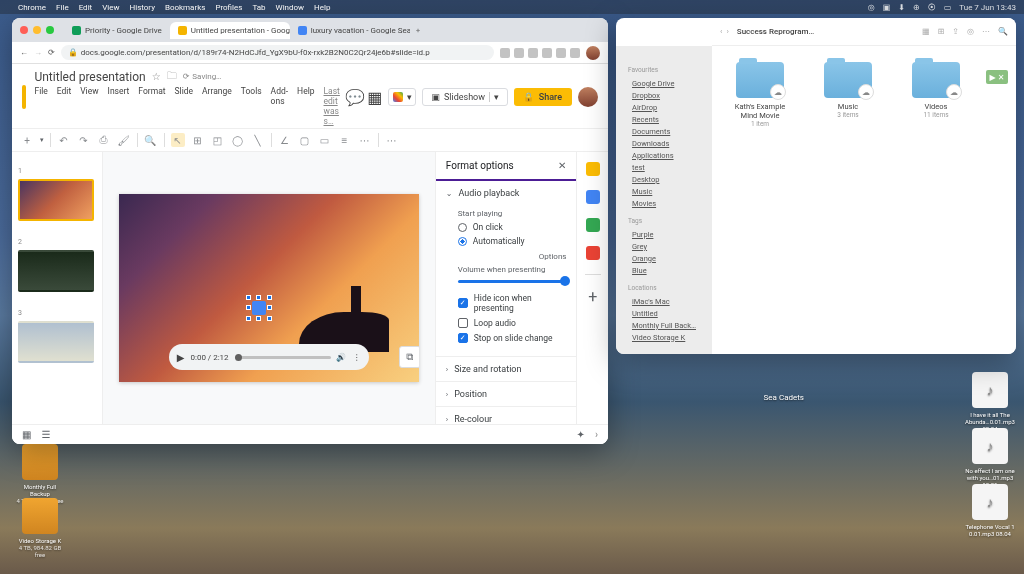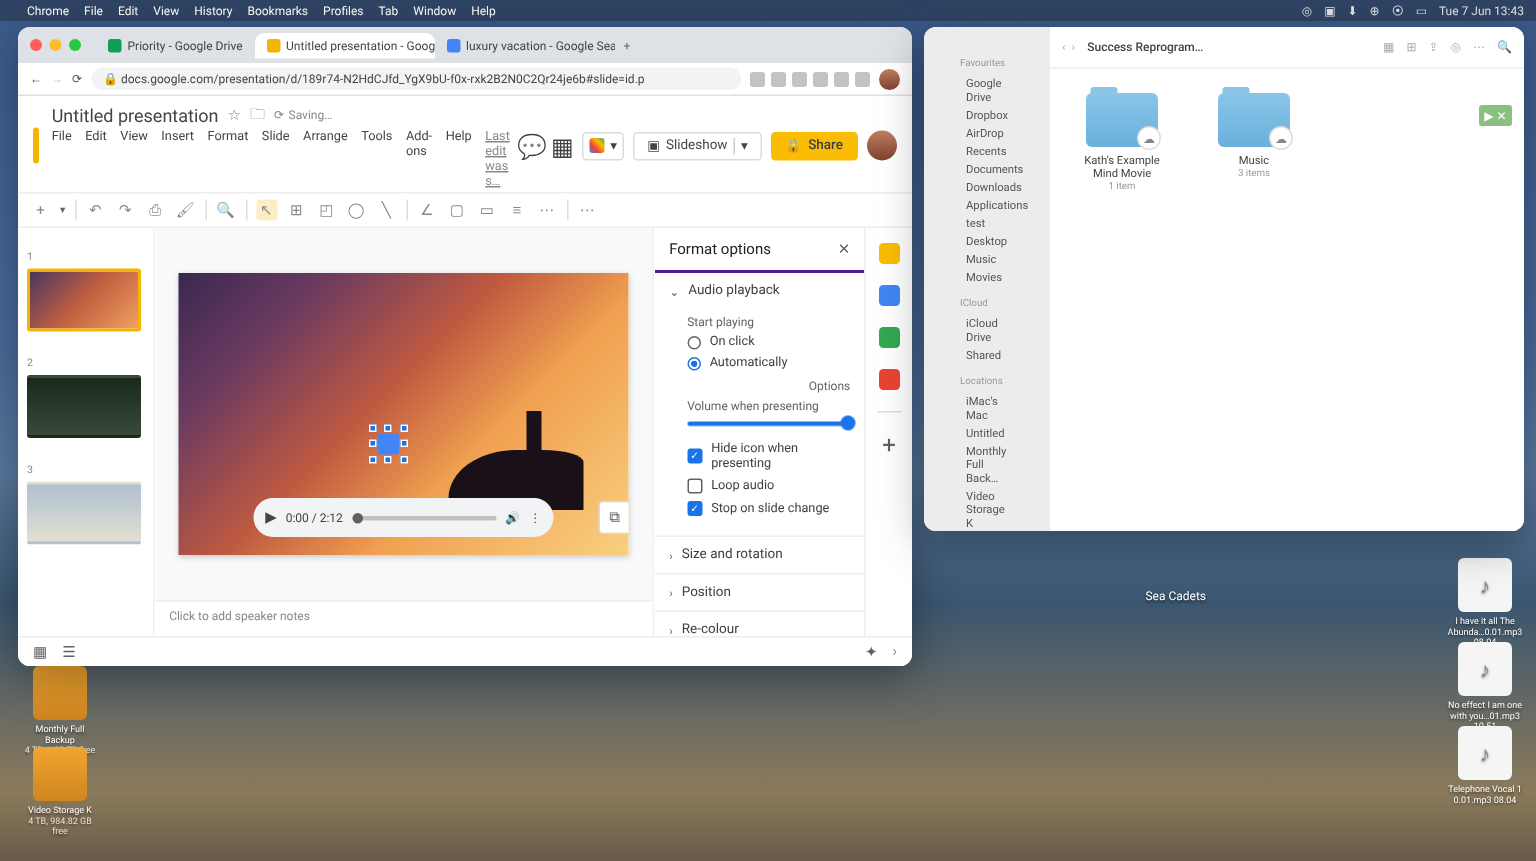--- a/index.html
+++ b/index.html
@@ -81,24 +81,24 @@
 .check-row { display:flex; align-items:center; gap:6px; margin-bottom:5px; font-size:8.5px; }
 .checkbox { width:10px; height:10px; border:1.5px solid #5f6368; border-radius:2px; flex-shrink:0; display:flex; align-items:center; justify-content:center; font-size:7px; color:#fff; }
 .checkbox.on { background:#1a73e8; border-color:#1a73e8; }
 .slider-row { height:3px; background:#1a73e8; border-radius:2px; position:relative; margin:6px 0 10px; }
 .slider-row::after { content:""; position:absolute; right:-4px; top:-4px; width:10px; height:10px; background:#1a73e8; border-radius:50%; }
 .side-quick { width:32px; border-left:1px solid #eee; background:#fff; display:flex; flex-direction:column; align-items:center; padding-top:10px; gap:14px; }
 .sq-ico { width:14px; height:14px; border-radius:3px; }
 .bottom-bar { height:20px; border-top:1px solid #eee; background:#fff; display:flex; align-items:center; padding:0 10px; gap:10px; font-size:10px; color:#5f6368; }
 .bottom-bar .spacer{flex:1;}
 .finder-window { position:absolute; top:18px; left:616px; width:400px; height:336px; background:#fff; border-radius:8px; box-shadow:0 8px 30px rgba(0,0,0,0.35); display:flex; overflow:hidden; }
-.finder-sidebar { width:84px; background:#ececec; padding:20px 24px 8px; font-size:7.5px; color:#666; }
+.finder-sidebar { width:96px; background:#ececec; padding:20px 12px 8px; font-size:7.5px; color:#666;margin-top:28px; }
 .finder-sidebar .group { margin-bottom:8px; }
 .finder-sidebar .group-h { font-size:6.5px; color:#999; text-transform:capitalize; margin-bottom:3px; }
-.finder-sidebar .item { padding:1.5px 4px; color:#555; }
+.finder-sidebar .item { padding:1.5px 4px; color:#555;text-decoration:underline; }
 .finder-main { flex:1; background:#fff; display:flex; flex-direction:column; }
 .finder-toolbar { height:28px; border-bottom:1px solid #eee; display:flex; align-items:center; padding:0 8px; gap:8px; font-size:8px; color:#666; }
 .finder-toolbar .nav { display:flex; gap:4px; color:#aaa; }
 .finder-toolbar .title { font-weight:500; color:#444; }
 .finder-content { flex:1; padding:16px; display:flex; gap:24px; align-items:flex-start; }
 .folder-item { width:64px; text-align:center; font-size:7.5px; color:#444; }
 .folder-ico { width:48px; height:36px; margin:0 auto 4px; background:linear-gradient(#8ac5e8,#6ab0dc); border-radius:4px; position:relative; }
 .folder-ico::before { content:""; position:absolute; top:-4px; left:3px; width:18px; height:6px; background:#8ac5e8; border-radius:2px 2px 0 0; }
 .folder-ico::after { content:"☁"; position:absolute; bottom:-2px; right:-2px; width:14px; height:14px; background:#fff; border-radius:50%; font-size:8px; display:flex; align-items:center; justify-content:center; color:#888; border:1px solid #ddd; }
 .folder-sub { font-size:6.5px; color:#999; }
@@ -276,21 +276,20 @@
             <div class="player-bar">
               <span class="play">▶</span>
               <span>0:00 / 2:12</span>
               <div class="track"></div>
               <span>🔊</span>
               <span>⋮</span>
             </div>
             <div class="open-btn">⧉</div>
           </div>
         </div>
-        <div class="speaker-notes">Click to add speaker notes</div>
       </div>
 
       <div class="format-panel">
         <div class="fp-header">
           <span>Format options</span>
           <span style="color:#5f6368;">✕</span>
         </div>
         <div class="fp-section-h">
             <span class="chev">⌄</span>
             <span>Audio playback</span>
@@ -369,38 +368,33 @@
       <div class="item">Recents</div>
       <div class="item">Documents</div>
       <div class="item">Downloads</div>
       <div class="item">Applications</div>
       <div class="item">test</div>
       <div class="item">Desktop</div>
       <div class="item">Music</div>
       <div class="item">Movies</div>
     </div>
     <div class="group">
-      <div class="group-h">iCloud</div>
-      <div class="item">iCloud Drive</div>
-      <div class="item">Shared</div>
+      <div class="group-h">Tags</div>
+      <div class="item">Purple</div>
+      <div class="item">Grey</div>
+      <div class="item">Orange</div>
+      <div class="item">Blue</div>
+
     </div>
     <div class="group">
       <div class="group-h">Locations</div>
       <div class="item">iMac's Mac</div>
       <div class="item">Untitled</div>
       <div class="item">Monthly Full Back…</div>
       <div class="item">Video Storage K</div>
-    </div>
-    <div class="group">
-      <div class="group-h">Tags</div>
-      <div class="item">Purple</div>
-      <div class="item">Grey</div>
-      <div class="item">Orange</div>
-      <div class="item">Blue</div>
-
     </div>
   </div>
   <div class="finder-main">
     <div class="finder-toolbar">
       <div class="nav">
           <span>‹</span>
           <span>›</span>
         </div>
       <span class="title">Success Reprogram…</span>
       <span style="margin-left:auto;display:flex;gap:8px;color:#aaa;">
@@ -416,18 +410,23 @@
       <div class="folder-item">
         <div class="folder-ico"></div>
         <div>Kath's Example Mind Movie</div>
         <div class="folder-sub">1 item</div>
       </div>
       <div class="folder-item">
         <div class="folder-ico"></div>
         <div>Music</div>
         <div class="folder-sub">3 items</div>
       </div>
+      <div class="folder-item">
+        <div class="folder-ico"></div>
+        <div>Videos</div>
+        <div class="folder-sub">11 items</div>
+      </div>
     </div>
     <div class="finder-green-btn">▶ ✕</div>
   </div>
 </div>
 
 <div style="position:absolute; top:356px; right:220px; color:#fff; font-size:8px; text-shadow:0 1px 2px rgba(0,0,0,0.6);margin-top:37px;">Sea Cadets</div>
 
 </body></html>

